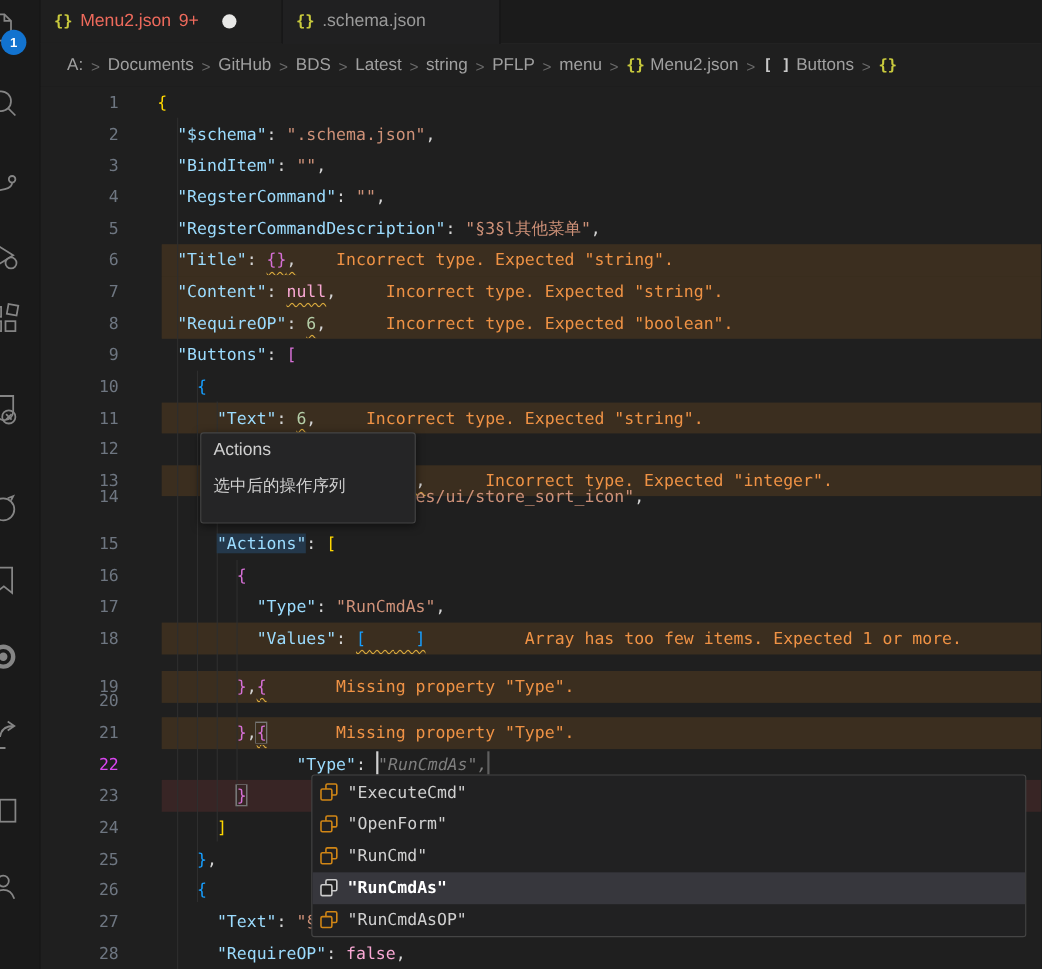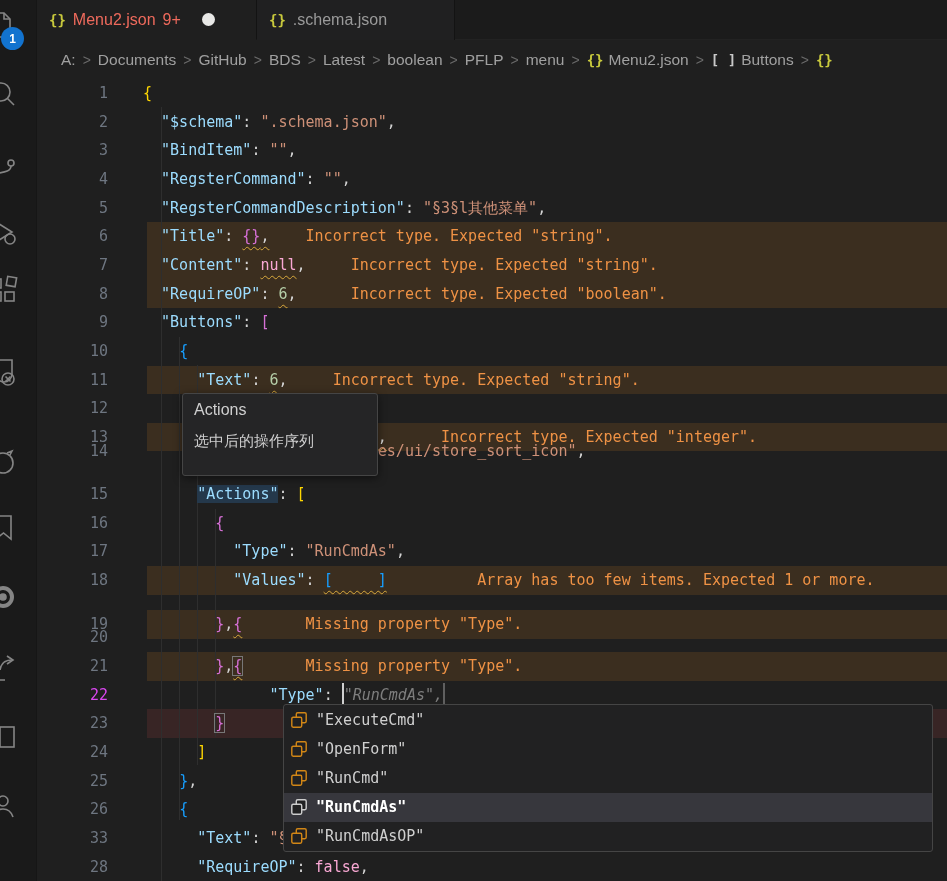--- a/index.html
+++ b/index.html
@@ -153,21 +153,21 @@
       <span><span>A:</span></span>
       <span class="crumb-sep">&gt;</span>
       <span><span>Documents</span></span>
       <span class="crumb-sep">&gt;</span>
       <span><span>GitHub</span></span>
       <span class="crumb-sep">&gt;</span>
       <span><span>BDS</span></span>
       <span class="crumb-sep">&gt;</span>
       <span><span>Latest</span></span>
       <span class="crumb-sep">&gt;</span>
-      <span><span>boolean</span></span>
+      <span><span>string</span></span>
       <span class="crumb-sep">&gt;</span>
       <span><span>PFLP</span></span>
       <span class="crumb-sep">&gt;</span>
       <span><span>menu</span></span>
       <span class="crumb-sep">&gt;</span>
       <span><span class="crumb-ico">{}</span><span>Menu2.json</span></span>
       <span class="crumb-sep">&gt;</span>
       <span><span class="crumb-ico gray">[ ]</span><span>Buttons</span></span>
       <span class="crumb-sep">&gt;</span>
       <span><span class="crumb-ico">{}</span><span></span></span>
@@ -286,21 +286,21 @@
         </div>
         <div class="line" style="top: 687.6px;">
           <span class="ln">25</span>
           <span class="code"><span>    </span><span class="b3">}</span><span class="p">,</span></span>
         </div>
         <div class="line" style="top: 716.25px;">
           <span class="ln">26</span>
           <span class="code"><span>    </span><span class="b3">{</span></span>
         </div>
         <div class="line" style="top: 744.9px;">
-          <span class="ln">33</span>
+          <span class="ln">27</span>
           <span class="code"><span>      </span><span class="k">"Text"</span><span class="p">: </span><span class="s">"§</span></span>
         </div>
         <div class="line" style="top: 773.55px;">
           <span class="ln">28</span>
           <span class="code"><span>      </span><span class="k">"RequireOP"</span><span class="p">: </span><span class="kw">false</span><span class="p">,</span></span>
         </div>
       </div>
   </div>
 
   <div id="hover-tooltip">

